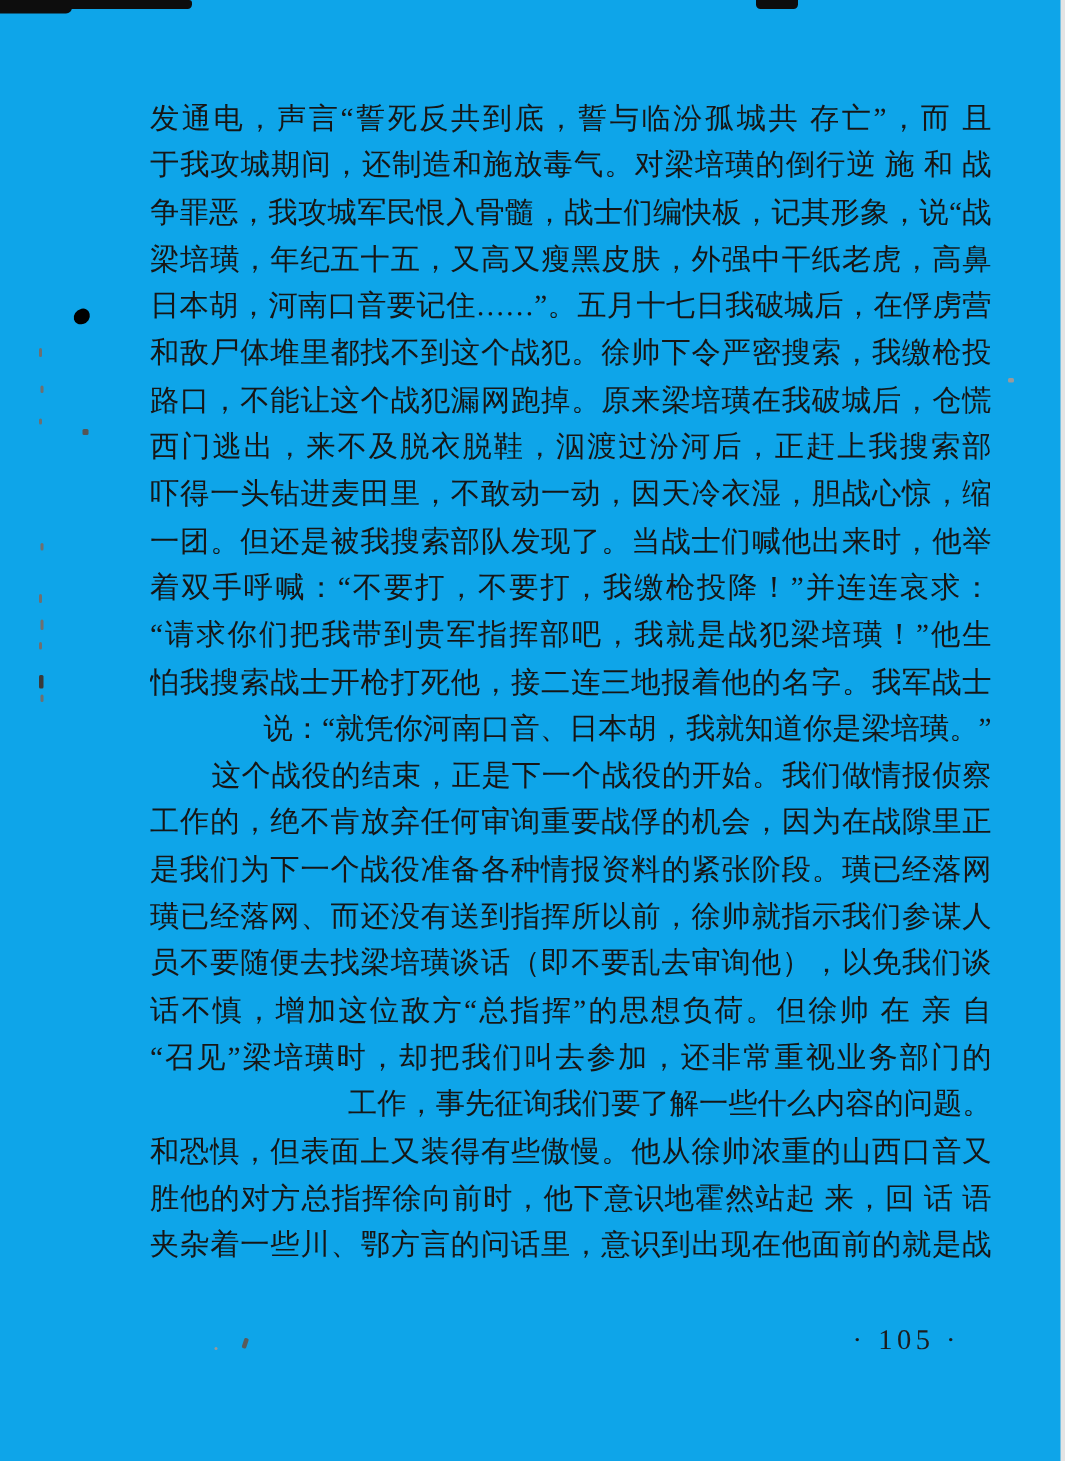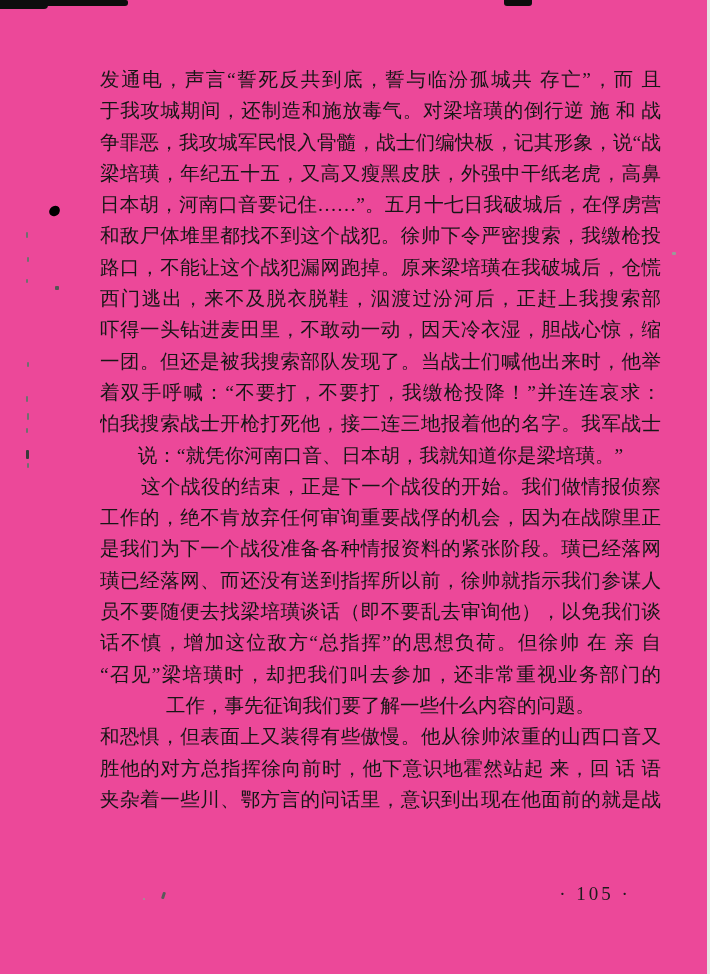--- a/index.html
+++ b/index.html
@@ -5,49 +5,49 @@
   html, body { margin: 0; padding: 0; }
   body {
     width: 710px; height: 974px;
     background: #ffffff;
     font-family: "Liberation Serif", "DejaVu Serif", serif;
     position: relative;
     overflow: hidden;
   }
   .page {
     position: absolute; inset: 0;
-    background: #ec4899;
+    background: #0ea5e9;
     overflow: hidden;
   }
   .textblock {
     position: absolute;
     left: 100px; top: 64px;
     width: 561px;
   }
   .line {
     height: 31.3px;
     line-height: 31.3px;
     font-size: 19.5px;
     color: #161616;
     overflow: hidden;
-    text-align: center;
+    text-align: right;
   }
   .j {               
     text-align: justify;
     text-align-last: justify;
   }
   .indent { text-indent: 41px; }   
   .pagenum {
     position: absolute;
     left: 550px; top: 883px;
     width: 90px;
     font-size: 19px;
     letter-spacing: 3px;
     color: #1c1c1c;
-    text-align: center;
+    text-align: right;
   }
   
   .art { position: absolute; background: #0d0d0d; }
   .strip-a { left: 0; top: 0; width: 128px; height: 6px; border-radius: 0 2px 3px 0; }
   .strip-b { left: 0; top: 0; width: 48px; height: 9px; border-radius: 0 0 4px 0; }
   .strip-c { left: 504px; top: 0; width: 28px; height: 6px; border-radius: 0 0 3px 3px; }
   .blob {
     left: 49px; top: 206px; width: 11px; height: 10px;
     background: #000; border-radius: 58% 42% 55% 45%;
     transform: rotate(-14deg);
@@ -68,20 +68,21 @@
     <div class="line j">于我攻城期间，还制造和施放毒气。对梁培璜的倒行逆 施 和 战</div>
     <div class="line j">争罪恶，我攻城军民恨入骨髓，战士们编快板，记其形象，说“战犯</div>
     <div class="line j">梁培璜，年纪五十五，又高又瘦黑皮肤，外强中干纸老虎，高鼻梁、</div>
     <div class="line j">日本胡，河南口音要记住……”。五月十七日我破城后，在俘虏营</div>
     <div class="line j">和敌尸体堆里都找不到这个战犯。徐帅下令严密搜索，我缴枪投降</div>
     <div class="line j">路口，不能让这个战犯漏网跑掉。原来梁培璜在我破城后，仓慌从</div>
     <div class="line j">西门逃出，来不及脱衣脱鞋，泅渡过汾河后，正赶上我搜索部队，</div>
     <div class="line j">吓得一头钻进麦田里，不敢动一动，因天冷衣湿，胆战心惊，缩成</div>
     <div class="line j">一团。但还是被我搜索部队发现了。当战士们喊他出来时，他举</div>
     <div class="line j">着双手呼喊：“不要打，不要打，我缴枪投降！”并连连哀求：</div>
+    <div class="line j">“请求你们把我带到贵军指挥部吧，我就是战犯梁培璜！”他生</div>
     <div class="line j">怕我搜索战士开枪打死他，接二连三地报着他的名字。我军战士</div>
     <div class="line">说：“就凭你河南口音、日本胡，我就知道你是梁培璜。”</div>
     <div class="line j indent">这个战役的结束，正是下一个战役的开始。我们做情报侦察</div>
     <div class="line j">工作的，绝不肯放弃任何审询重要战俘的机会，因为在战隙里正</div>
     <div class="line j">是我们为下一个战役准备各种情报资料的紧张阶段。璜已经落网</div>
     <div class="line j">璜已经落网、而还没有送到指挥所以前，徐帅就指示我们参谋人</div>
     <div class="line j">员不要随便去找梁培璜谈话（即不要乱去审询他），以免我们谈</div>
     <div class="line j">话不慎，增加这位敌方“总指挥”的思想负荷。但徐帅 在 亲 自</div>
     <div class="line j">“召见”梁培璜时，却把我们叫去参加，还非常重视业务部门的</div>
     <div class="line">工作，事先征询我们要了解一些什么内容的问题。</div>

